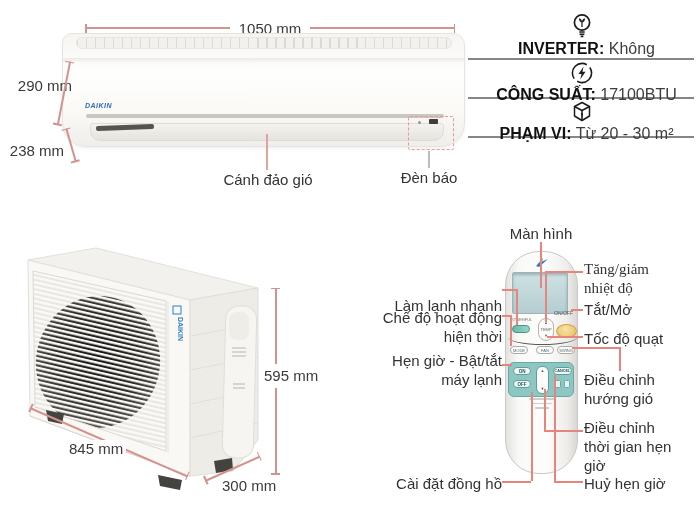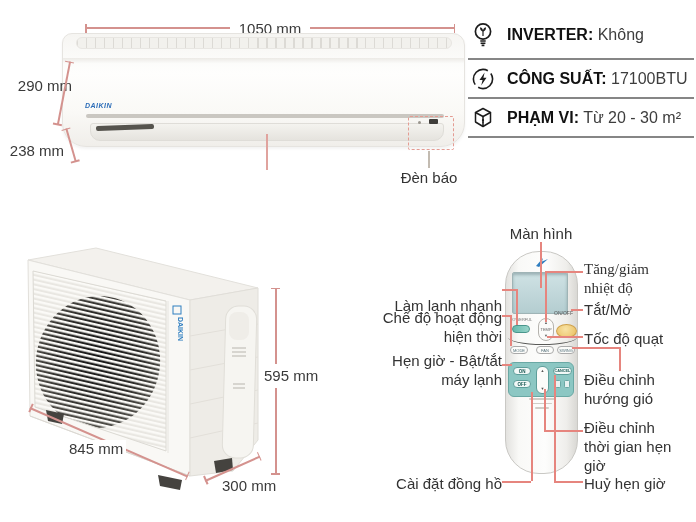--- a/index.html
+++ b/index.html
@@ -40,21 +40,21 @@
   .in-flap{position:absolute;left:27px;top:89px;width:354px;height:18px;border:1px solid #dfddd8;
     background:linear-gradient(180deg,#f4f3ef,#e5e3de);border-radius:3px 3px 10px 10px;}
   .in-flap-accent{position:absolute;left:5px;top:1px;width:58px;height:4.5px;background:#56544e;border-radius:2px;transform:rotate(-2deg);}
   .in-dot{position:absolute;left:355px;top:87px;width:3px;height:3px;border-radius:50%;background:#9a968e;}
   .in-bar{position:absolute;left:366px;top:85px;width:9px;height:5px;border-radius:1px;background:#3f3d3a;}
   .dashedbox{position:absolute;left:408px;top:116px;width:46px;height:34px;border:1.2px dashed #e49b92;border-radius:2px;}
   .grayline{position:absolute;width:1.5px;background:#c3bbb1;}
 
   
   .specs{position:absolute;left:468px;top:12px;width:226px;}
-  .spec-row{display:flex;align-items:center;border-bottom:2px solid #868686;}
+  .spec-row{display:flex;align-items:center;border-bottom:2px solid #868686;flex-direction:column;}
   .spec-row.h1{height:48px;}.spec-row.h2{height:39px;}
   .spec-row svg{margin-left:2px;flex:0 0 auto;}
   .spec-row p{margin:0 0 0 11px;font-size:16px;color:#3d3d3d;white-space:nowrap;}
   .spec-row b{color:#111;}
 
   
   .remote{position:absolute;left:505px;top:251px;width:73px;height:223px;border-radius:34px;
     border:1px solid #c9c8c4;
     background:linear-gradient(90deg,#e3e2df 0%,#f9f9f7 18%,#fdfdfc 55%,#efeeeb 85%,#d9d8d4 100%);}
   .remote *{position:absolute;}
@@ -107,20 +107,21 @@
     <div class="in-bar"></div>
   </div>
   <div class="dashedbox"></div>
 
   <div class="dimtxt" style="position:absolute;left:16px;top:77px;width:56px;text-align:right;">290 mm</div>
   <div class="vdim tt tb" style="left:63px;top:61px;height:64px;transform:rotate(11deg);"></div>
   <div class="dimtxt" style="position:absolute;left:6px;top:142px;width:58px;text-align:right;">238 mm</div>
   <div class="vdim tt tb" style="left:70px;top:128px;height:34px;transform:rotate(-16deg);"></div>
 
   <div class="cv" style="left:266px;top:134px;height:36px;background:#e0a39e;"></div>
+  <div class="vlbl c" style="left:218px;top:170px;width:100px;">Cánh đảo gió</div>
   <div class="grayline" style="left:428px;top:151px;height:17px;"></div>
   <div class="vlbl c" style="left:396px;top:168px;width:66px;">Đèn báo</div>
 
   <div class="specs">
     <div class="spec-row h1">
       <svg width="26" height="28" viewBox="0 0 26 28">
         <circle cx="13" cy="10.5" r="7.6" stroke="#1c1c1c" stroke-width="1.7" fill="none"></circle>
         <path d="M13,15 V9.8" stroke="#1c1c1c" stroke-width="1.2" fill="none"></path>
         <path d="M13,10.5 C11,10 9.7,8.2 10.1,6.2 C12.1,6.7 13.2,8.4 13,10.5 Z" fill="#1c1c1c"></path>
         <path d="M13,10.5 C15,10 16.3,8.2 15.9,6.2 C13.9,6.7 12.8,8.4 13,10.5 Z" fill="#1c1c1c"></path>

